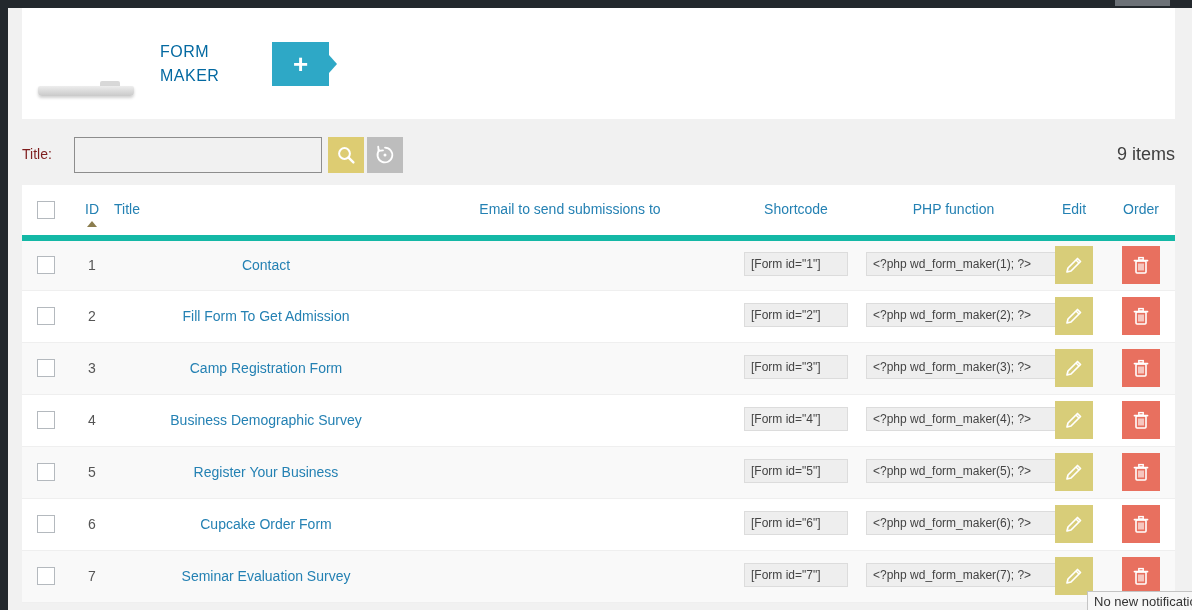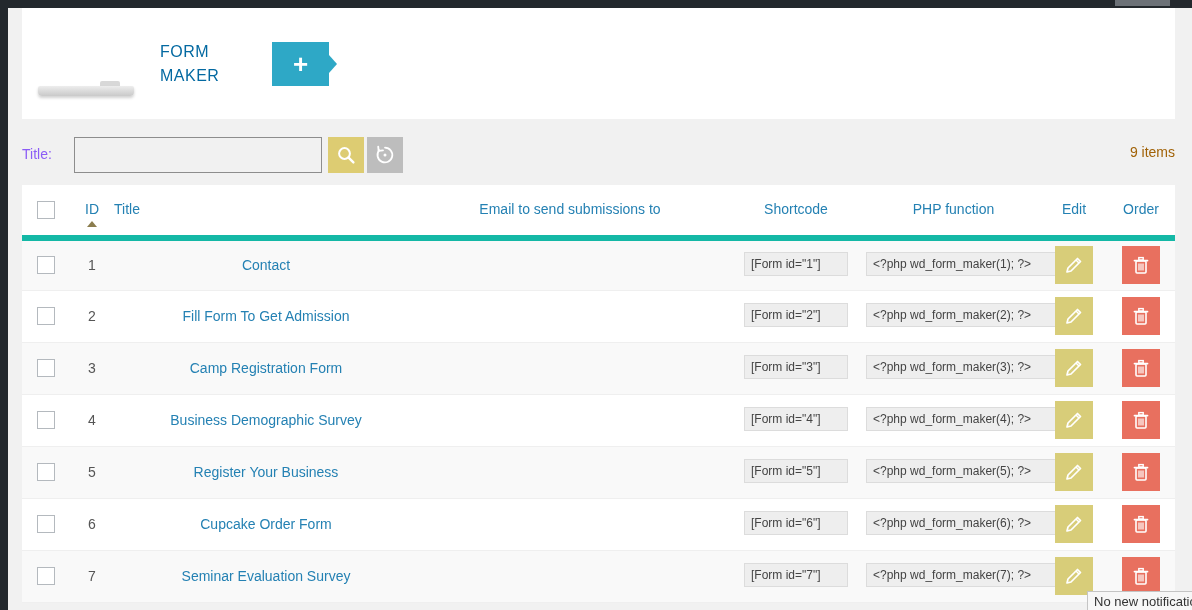--- a/index.html
+++ b/index.html
@@ -102,40 +102,40 @@
     border-left: 8px solid #2ea8c6;
   }
   .addnew-label {
     padding: 0 34px; background: #4ec3de; color: #ffffff;
     display: flex; align-items: center; font-size: 17px;
   }
 
   
   .filter-bar { position: absolute; top: 131px; left: 22px; width: 1153px; height: 52px; }
   .title-label {
-    position: absolute; left: 0px; top: 15px; font-size: 14px; color: #8b5cf6; text-align: right;
+    position: absolute; left: 0px; top: 15px; font-size: 14px; color: #7f1d1d; text-align: right;
   }
   .title-input {
     position: absolute; left: 52px; top: 6px; width: 248px; height: 36px;
     border: 1px solid #8d8d8d; background: #f1f1f1; outline: none;
     font-size: 14px; padding: 0 8px; color: #333;
     font-family: "Liberation Sans", sans-serif;
   }
   .search-btn {
     position: absolute; left: 306px; top: 6px; width: 36px; height: 36px;
     background: #ddcc72; border: none; cursor: pointer;
     display: flex; align-items: center; justify-content: center;
   }
   .reset-btn {
     position: absolute; left: 345px; top: 6px; width: 36px; height: 36px;
     background: #bdbdbd; border: none; cursor: pointer;
     display: flex; align-items: center; justify-content: center;
   }
   .items-count {
-    position: absolute; right: 0px; top: 13px; font-size: 14px; color: #a16207;
+    position: absolute; right: 0px; top: 13px; font-size: 18px; color: #404040;
   }
 
   
   .table-wrap {
     position: absolute; top: 185px; left: 22px; width: 1153px;
     background: #fff;
   }
   table.forms { width: 100%; border-collapse: collapse; table-layout: fixed; }
   table.forms thead th {
     background: #ffffff; font-weight: normal; color: #2481b3;

